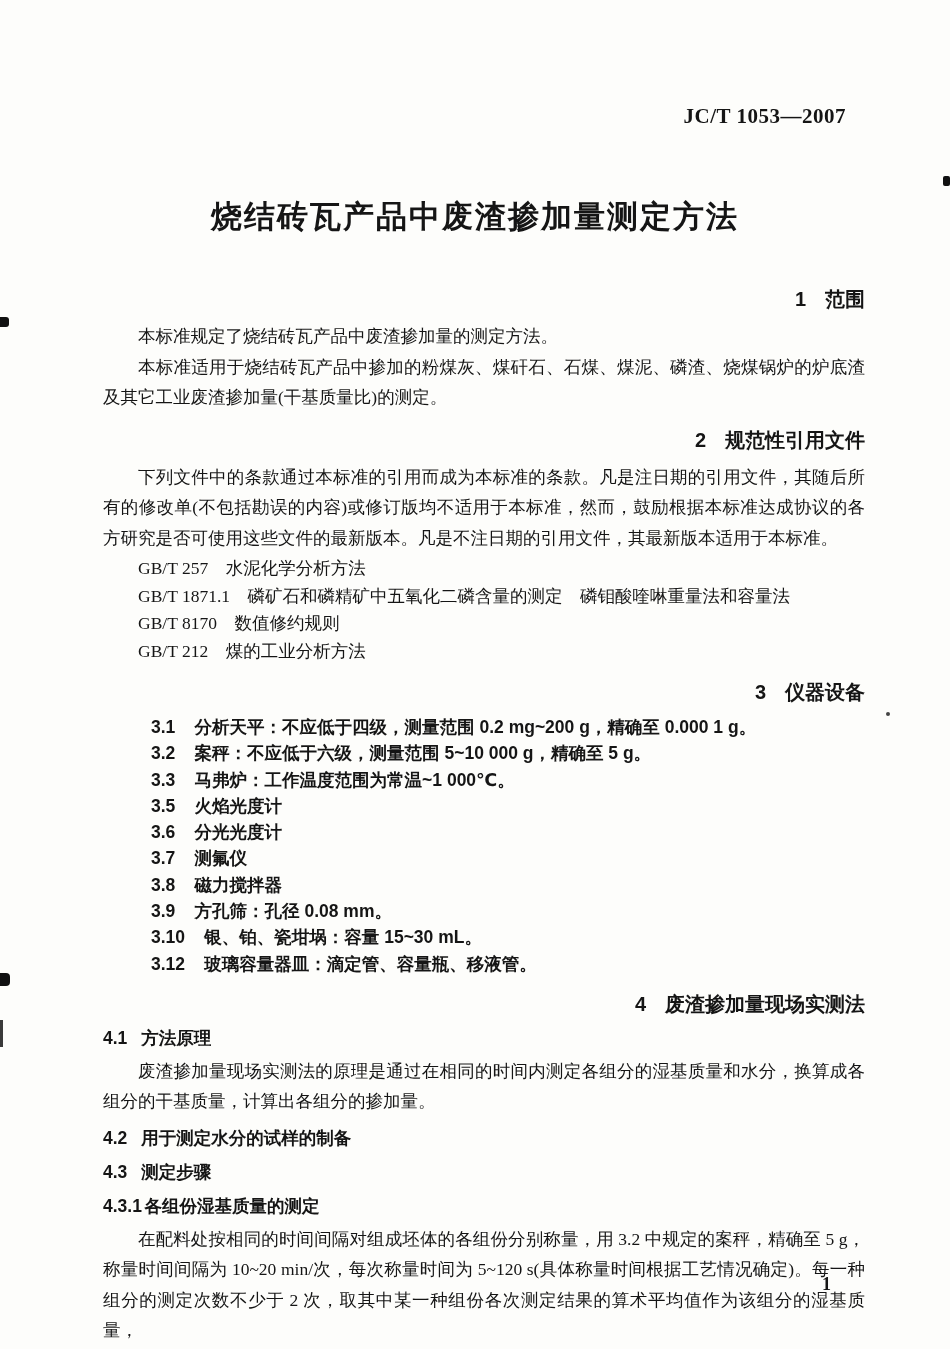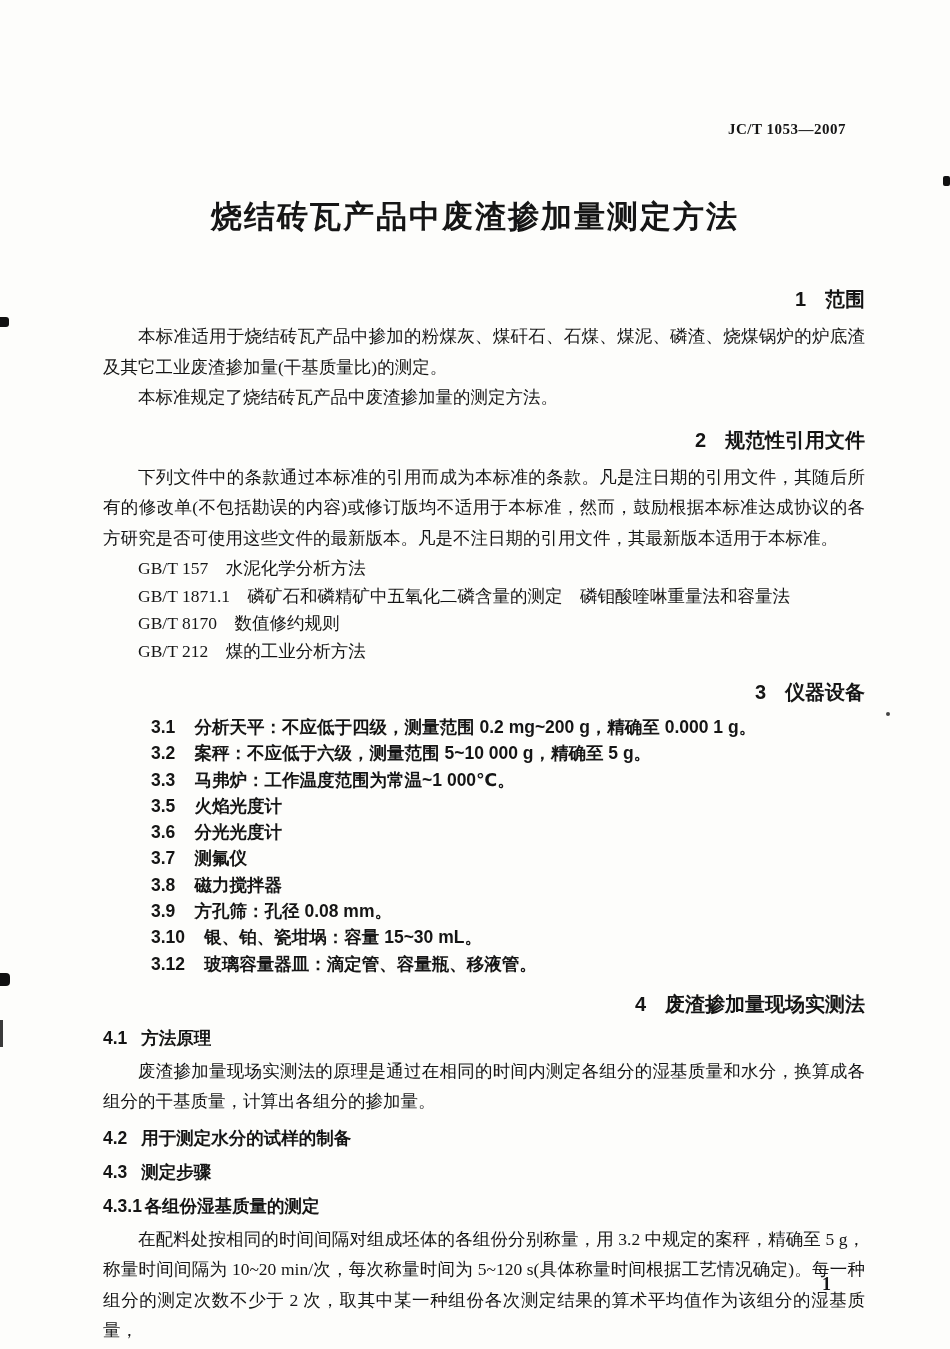--- a/index.html
+++ b/index.html
@@ -6,23 +6,23 @@
   .page{
     position:relative;
     width:950px;height:1349px;
     margin:0 auto;
     background:#fdfdfb;
     color:#151515;
     font-family:"Liberation Serif","DejaVu Serif",serif;
     overflow:hidden;
   }
   .doc-number{
-    position:absolute;top:121px;right:104px;
+    position:absolute;top:104px;right:104px;
     font-family:"Liberation Serif","DejaVu Serif",serif;
-    font-weight:bold;font-size:15px;letter-spacing:.5px;
+    font-weight:bold;font-size:21px;letter-spacing:.5px;
   }
   .doc-title{
     position:absolute;top:196px;left:0;width:100%;
     text-align:center;
     font-family:"Liberation Sans","DejaVu Sans",sans-serif;
     font-weight:bold;font-size:31px;letter-spacing:2px;
   }
   .content{
     position:absolute;left:103px;top:282px;width:762px;
     font-size:17.5px;line-height:30.5px;
@@ -71,29 +71,29 @@
 
   <div class="doc-number">JC/T 1053—2007</div>
 
   <div class="doc-title">烧结砖瓦产品中废渣掺加量测定方法</div>
 
   <div class="content">
 
     <div class="sec-h">
       <span class="sec-num">1</span><span>范围</span>
     </div>
+    <p class="para">本标准规定了烧结砖瓦产品中废渣掺加量的测定方法。</p>
     <p class="para">本标准适用于烧结砖瓦产品中掺加的粉煤灰、煤矸石、石煤、煤泥、磷渣、烧煤锅炉的炉底渣及其它工业废渣掺加量(干基质量比)的测定。</p>
-    <p class="para">本标准规定了烧结砖瓦产品中废渣掺加量的测定方法。</p>
 
     <div class="sec-h">
       <span class="sec-num">2</span><span>规范性引用文件</span>
     </div>
     <p class="para">下列文件中的条款通过本标准的引用而成为本标准的条款。凡是注日期的引用文件，其随后所有的修改单(不包括勘误的内容)或修订版均不适用于本标准，然而，鼓励根据本标准达成协议的各方研究是否可使用这些文件的最新版本。凡是不注日期的引用文件，其最新版本适用于本标准。</p>
     <div class="ref-list">
-      <div class="ref-line">GB/T 157　水泥化学分析方法</div>
+      <div class="ref-line">GB/T 257　水泥化学分析方法</div>
       <div class="ref-line">GB/T 1871.1　磷矿石和磷精矿中五氧化二磷含量的测定　磷钼酸喹啉重量法和容量法</div>
       <div class="ref-line">GB/T 8170　数值修约规则</div>
       <div class="ref-line">GB/T 212　煤的工业分析方法</div>
     </div>
 
     <div class="sec-h">
       <span class="sec-num">3</span><span>仪器设备</span>
     </div>
     <div class="item-list">
       <div class="item-line"><span class="item-num">3.1</span><span>分析天平：不应低于四级，测量范围 0.2 mg~200 g，精确至 0.000 1 g。</span></div>

